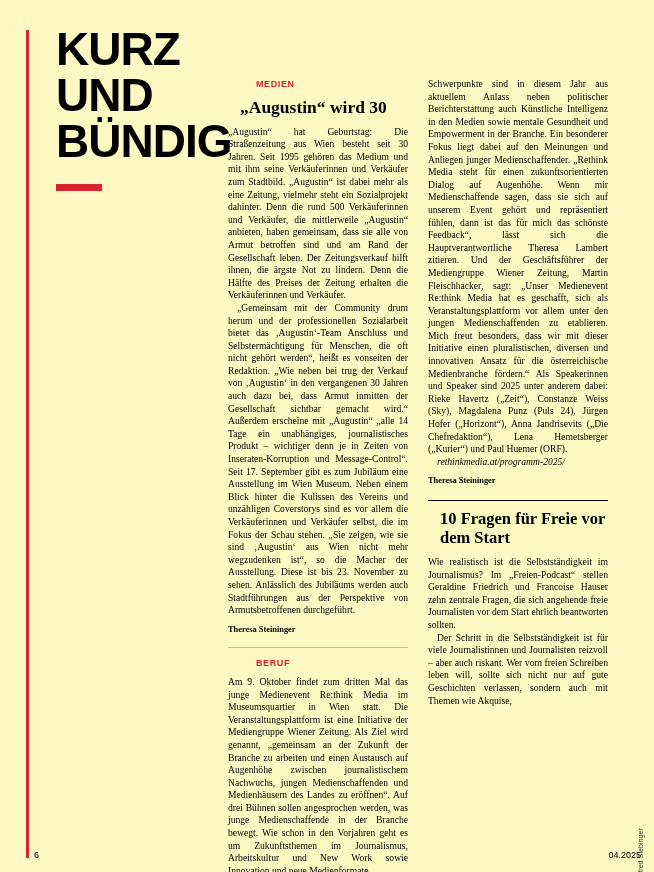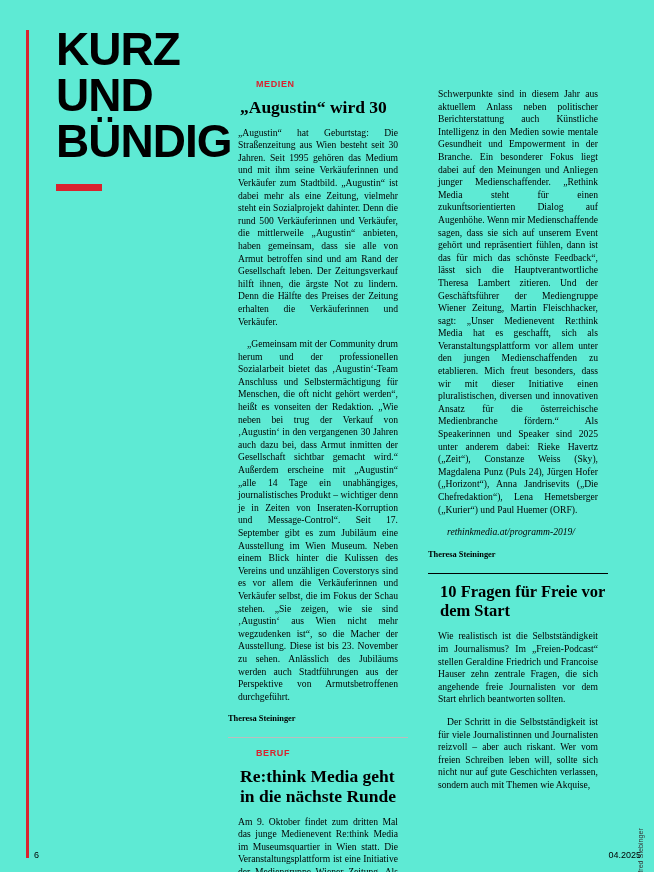--- a/index.html
+++ b/index.html
@@ -4,21 +4,21 @@
 <style>
   html, body {
     margin: 0;
     padding: 0;
     background: #ffffff;
   }
   .page {
     position: relative;
     width: 654px;
     height: 872px;
-    background: #5eead4;
+    background: #fef9c3;
     font-family: "Liberation Serif", serif;
     color: #000000;
     overflow: hidden;
   }
 
   
   .left-rule {
     position: absolute;
     left: 26px;
     top: 30px;
@@ -80,21 +80,21 @@
     font-size: 17.5px;
     line-height: 20px;
     margin: 0 0 9px 12px;
     text-align: left;
   }
   .headline.small {
     font-size: 16.5px;
     line-height: 19px;
   }
   p.body {
-    margin: 10px;
+    margin: 0;
   }
   p.body + p.body {
     text-indent: 9px;
   }
   .italic-url {
     font-style: italic;
     margin-top: 1px;
   }
   .byline {
     font-family: "Liberation Serif", serif;
@@ -162,27 +162,26 @@
   <div class="col col-1">
     <div class="kicker">MEDIEN</div>
     <h2 class="headline">„Augustin“ wird 30</h2>
     <p class="body">„Augustin“ hat Geburtstag: Die Straßenzeitung aus Wien besteht seit 30 Jahren. Seit 1995 gehören das Medium und mit ihm seine Verkäuferinnen und Verkäufer zum Stadtbild. „Augustin“ ist dabei mehr als eine Zeitung, vielmehr steht ein Sozialprojekt dahinter. Denn die rund 500 Verkäuferinnen und Verkäufer, die mittlerweile „Augustin“ anbieten, haben gemeinsam, dass sie alle von Armut betroffen sind und am Rand der Gesellschaft leben. Der Zeitungsverkauf hilft ihnen, die ärgste Not zu lindern. Denn die Hälfte des Preises der Zeitung erhalten die Verkäuferinnen und Verkäufer.</p>
     <p class="body">„Gemeinsam mit der Community drum herum und der professionellen Sozialarbeit bietet das ‚Augustin‘-Team Anschluss und Selbstermächtigung für Menschen, die oft nicht gehört werden“, heißt es vonseiten der Redaktion. „Wie neben bei trug der Verkauf von ‚Augustin‘ in den vergangenen 30 Jahren auch dazu bei, dass Armut inmitten der Gesellschaft sichtbar gemacht wird.“ Außerdem erscheine mit „Augustin“ „alle 14 Tage ein unabhängiges, journalistisches Produkt – wichtiger denn je in Zeiten von Inseraten-Korruption und Message-Control“. Seit 17. September gibt es zum Jubiläum eine Ausstellung im Wien Museum. Neben einem Blick hinter die Kulissen des Vereins und unzähligen Coverstorys sind es vor allem die Verkäuferinnen und Verkäufer selbst, die im Fokus der Schau stehen. „Sie zeigen, wie sie sind ‚Augustin‘ aus Wien nicht mehr wegzudenken ist“, so die Macher der Ausstellung. Diese ist bis 23. November zu sehen. Anlässlich des Jubiläums werden auch Stadtführungen aus der Perspektive von Armutsbetroffenen durchgeführt.</p>
     <div class="byline">Theresa Steininger</div>
 
     <hr class="divider">
 
     <div class="kicker">BERUF</div>
-    <h2 class="headline">Re:think Media geht in die nächste Runde</h2>
     <p class="body">Am 9. Oktober findet zum dritten Mal das junge Medienevent Re:think Media im Museumsquartier in Wien statt. Die Veranstaltungsplattform ist eine Initiative der Mediengruppe Wiener Zeitung. Als Ziel wird genannt, „gemeinsam an der Zukunft der Branche zu arbeiten und einen Austausch auf Augenhöhe zwischen journalistischem Nachwuchs, jungen Medienschaffenden und Medienhäusern des Landes zu eröffnen“. Auf drei Bühnen sollen angesprochen werden, was junge Medienschaffende in der Branche bewegt. Wie schon in den Vorjahren geht es um Zukunftsthemen im Journalismus, Arbeitskultur und New Work sowie Innovation und neue Medienformate.</p>
   </div>
 
   <div class="col col-2">
     <p class="body">Schwerpunkte sind in diesem Jahr aus aktuellem Anlass neben politischer Berichterstattung auch Künstliche Intelligenz in den Medien sowie mentale Gesundheit und Empowerment in der Branche. Ein besonderer Fokus liegt dabei auf den Meinungen und Anliegen junger Medienschaffender. „Rethink Media steht für einen zukunftsorientierten Dialog auf Augenhöhe. Wenn mir Medienschaffende sagen, dass sie sich auf unserem Event gehört und repräsentiert fühlen, dann ist das für mich das schönste Feedback“, lässt sich die Hauptverantwortliche Theresa Lambert zitieren. Und der Geschäftsführer der Mediengruppe Wiener Zeitung, Martin Fleischhacker, sagt: „Unser Medienevent Re:think Media hat es geschafft, sich als Veranstaltungsplattform vor allem unter den jungen Medienschaffenden zu etablieren. Mich freut besonders, dass wir mit dieser Initiative einen pluralistischen, diversen und innovativen Ansatz für die österreichische Medienbranche fördern.“ Als Speakerinnen und Speaker sind 2025 unter anderem dabei: Rieke Havertz („Zeit“), Constanze Weiss (Sky), Magdalena Punz (Puls 24), Jürgen Hofer („Horizont“), Anna Jandrisevits („Die Chefredaktion“), Lena Hemetsberger („Kurier“) und Paul Huemer (ORF).</p>
-    <p class="body italic-url">rethinkmedia.at/programm-2019/</p>
+    <p class="body italic-url">rethinkmedia.at/programm-2025/</p>
     <div class="byline">Theresa Steininger</div>
 
     <hr class="divider thick">
 
     <h2 class="headline small">10 Fragen für Freie vor dem Start</h2>
     <p class="body">Wie realistisch ist die Selbstständigkeit im Journalismus? Im „Freien-Podcast“ stellen Geraldine Friedrich und Francoise Hauser zehn zentrale Fragen, die sich angehende freie Journalisten vor dem Start ehrlich beantworten sollten.</p>
     <p class="body">Der Schritt in die Selbstständigkeit ist für viele Journalistinnen und Journalisten reizvoll – aber auch riskant. Wer vom freien Schreiben leben will, sollte sich nicht nur auf gute Geschichten verlassen, sondern auch mit Themen wie Akquise,</p>
   </div>
 
   <div class="photo-credit">Foto: IMAGO/Manfred Siebinger</div>

